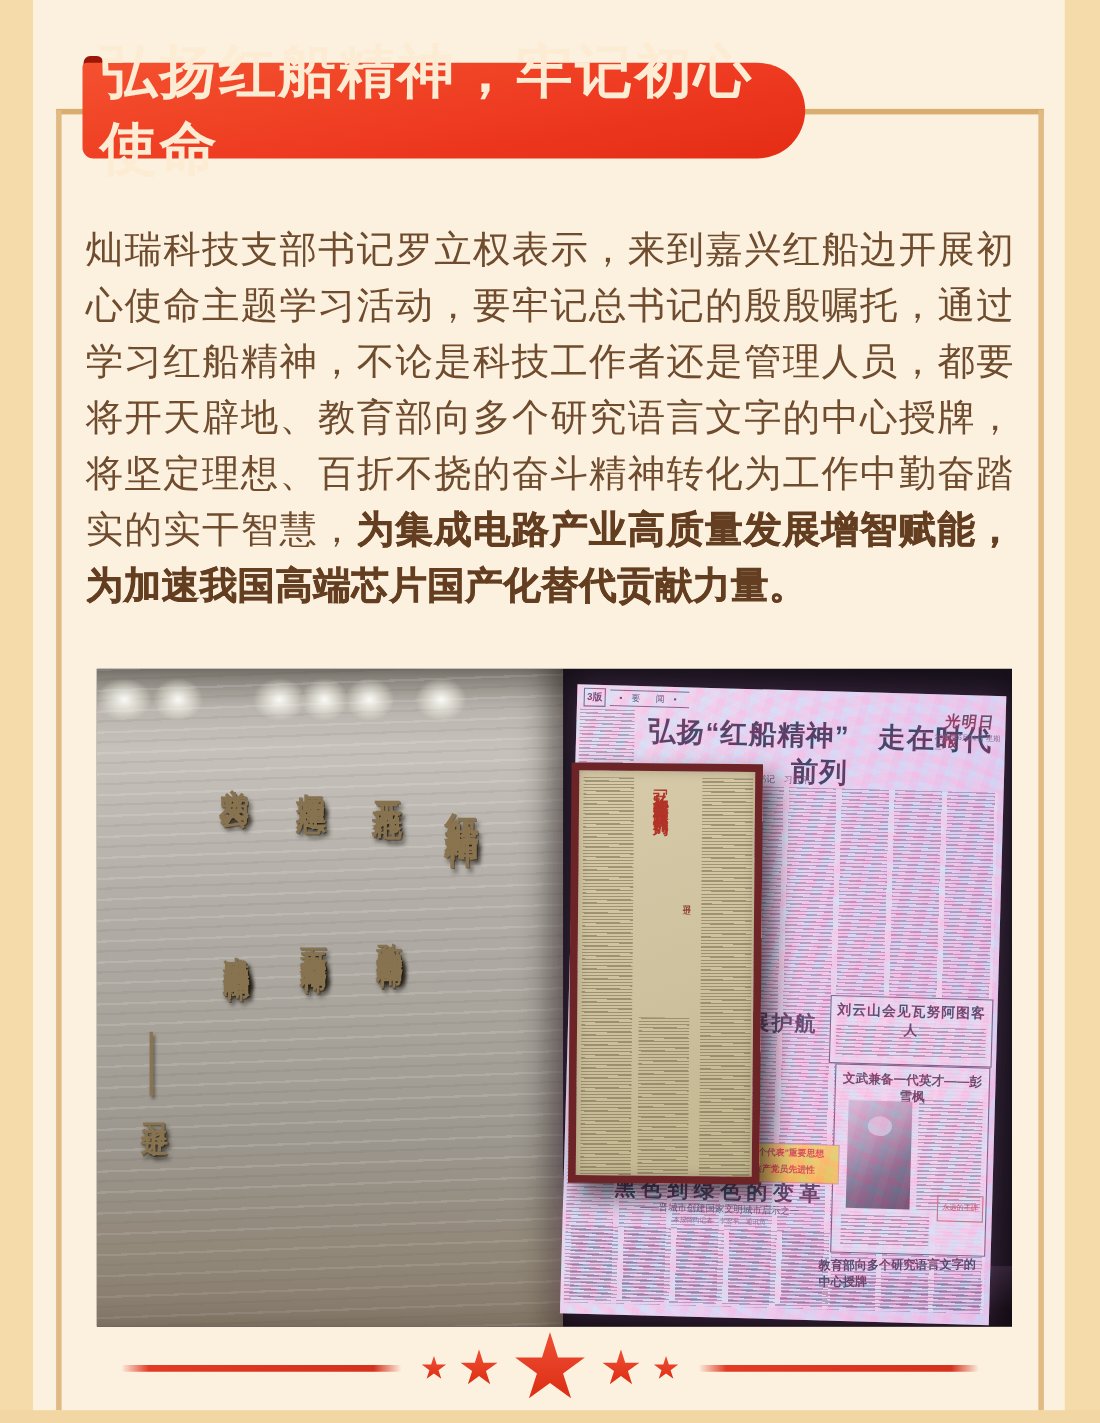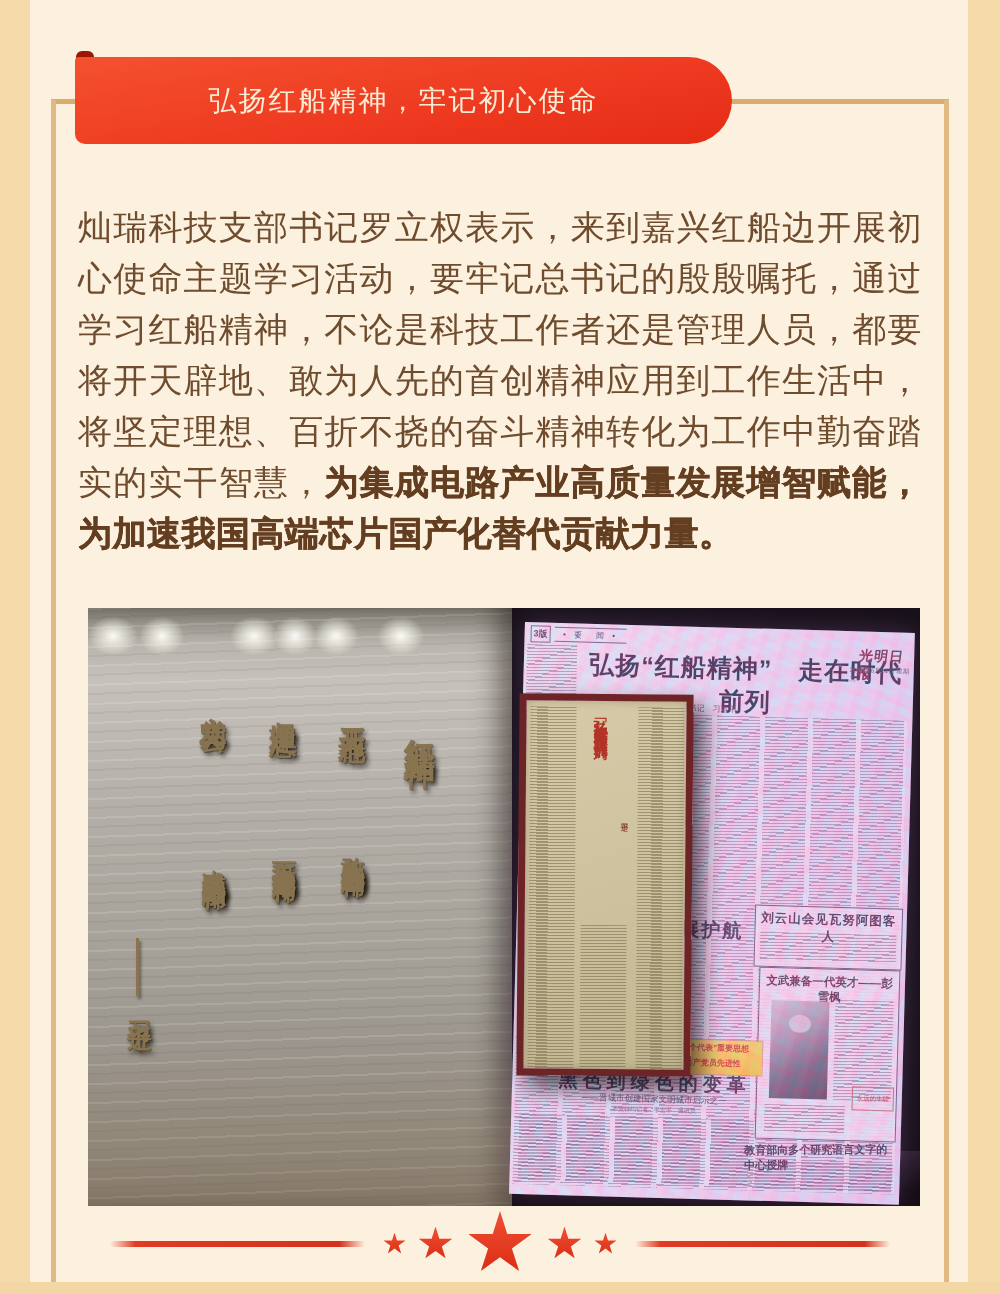--- a/index.html
+++ b/index.html
@@ -22,21 +22,21 @@
 
   
   .banner-fold{position:absolute;left:76px;top:51px;width:18px;height:14px;background:#9c1607;border-radius:6px 6px 0 0;z-index:3;}
   .banner{
     position:absolute;left:75px;top:57px;width:657px;height:87px;z-index:4;
     background:linear-gradient(170deg,#f4512f 0%,#ee3b21 55%,#e52c15 100%);
     border-radius:4px 44px 44px 10px;
     display:flex;align-items:center;justify-content:center;
   }
   .banner h1{
-    margin:0;font-size:28px;font-weight:400;letter-spacing:2px;color:#fcecd4;
+    margin:16px;font-size:52px;font-weight:700;letter-spacing:2px;color:#fcecd4;
   }
 
   
   .para{
     position:absolute;left:78px;top:168px;width:844px;z-index:3;
     font-size:34px;line-height:51px;letter-spacing:.5px;
     color:#6f4c2e;text-align:justify;
   }
   .para strong{font-weight:900;color:#643e20;-webkit-text-stroke:.6px #643e20;}
 
@@ -161,21 +161,21 @@
 <div class="bottom-strip"></div>
 <div class="frame-top"></div>
 <div class="frame-v left"></div>
 <div class="frame-v right"></div>
 
 <div class="banner-fold"></div>
 <div class="banner">
   <h1>弘扬红船精神，牢记初心使命</h1>
 </div>
 
-<p class="para"><span>灿瑞科技支部书记罗立权表示，来到嘉兴红船边开展初心使命主题学习活动，要牢记总书记的殷殷嘱托，通过学习红船精神，不论是科技工作者还是管理人员，都要将开天辟地、敢为人先的首创精神应用到工作生活中，将坚定理想、百折不挠的奋斗精神转化为工作中勤奋踏实的实干智慧，</span><strong>为集成电路产业高质量发展增智赋能，为加速我国高端芯片国产化替代贡献力量。</strong></p>
+<p class="para"><span>灿瑞科技支部书记罗立权表示，来到嘉兴红船边开展初心使命主题学习活动，要牢记总书记的殷殷嘱托，通过学习红船精神，不论是科技工作者还是管理人员，都要将开天辟地、教育部向多个研究语言文字的中心授牌，将坚定理想、百折不挠的奋斗精神转化为工作中勤奋踏实的实干智慧，</span><strong>为集成电路产业高质量发展增智赋能，为加速我国高端芯片国产化替代贡献力量。</strong></p>
 
 <div class="photo">
 
   <div class="wall">
     <div class="glow" style="left:-8px;width:66px;"></div>
     <div class="glow" style="left:44px;width:60px;"></div>
     <div class="glow" style="left:134px;width:64px;"></div>
     <div class="glow" style="left:178px;width:58px;"></div>
     <div class="glow" style="left:218px;width:60px;"></div>
     <div class="glow" style="left:282px;width:62px;"></div>

